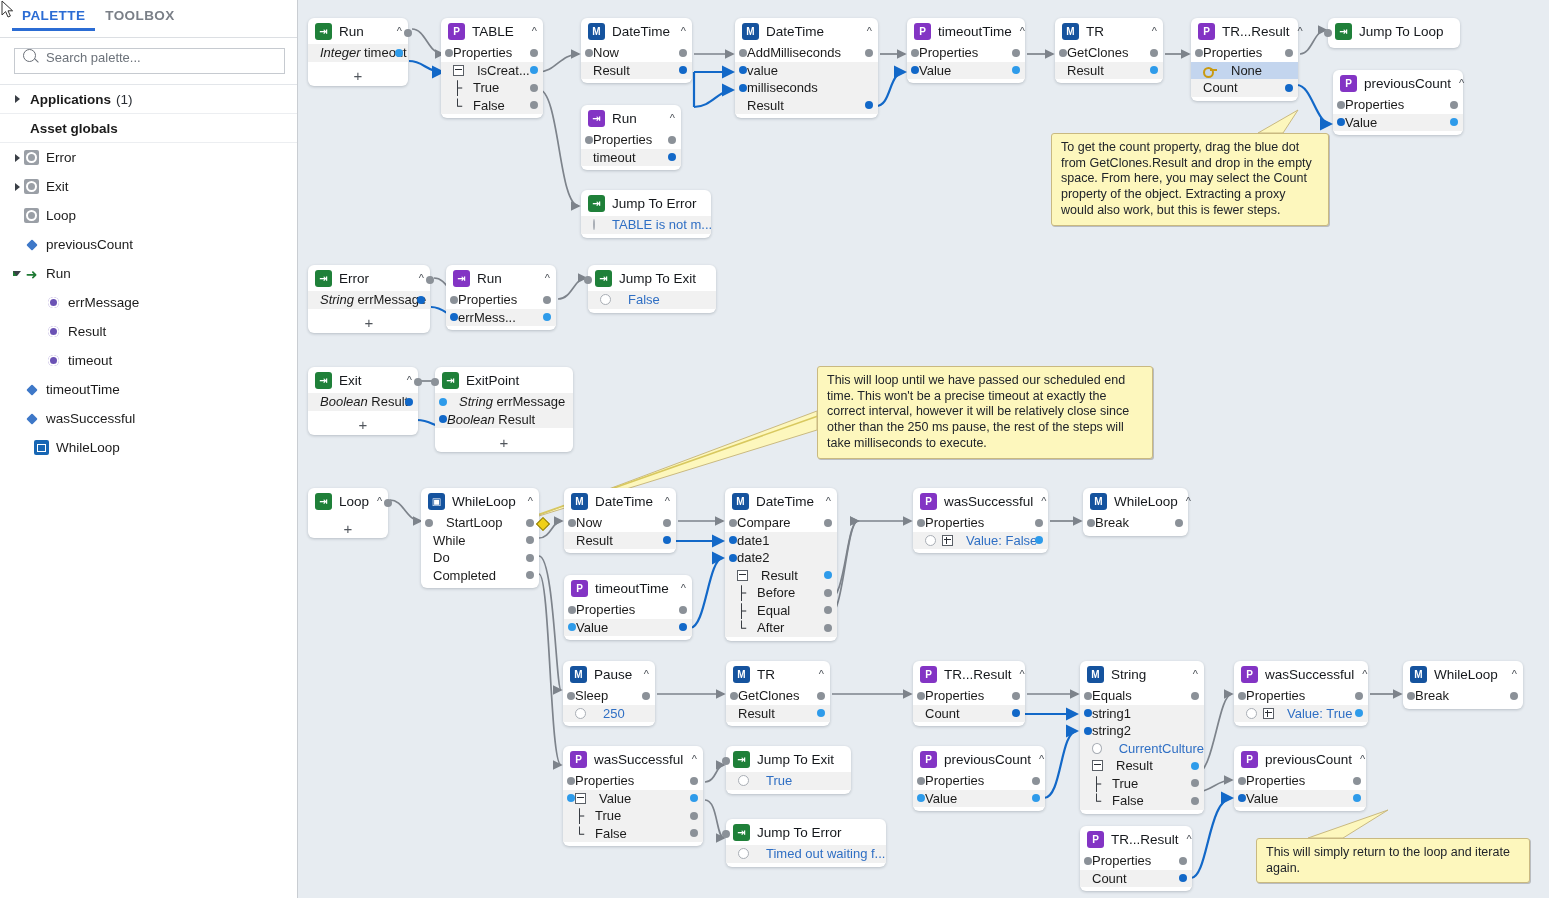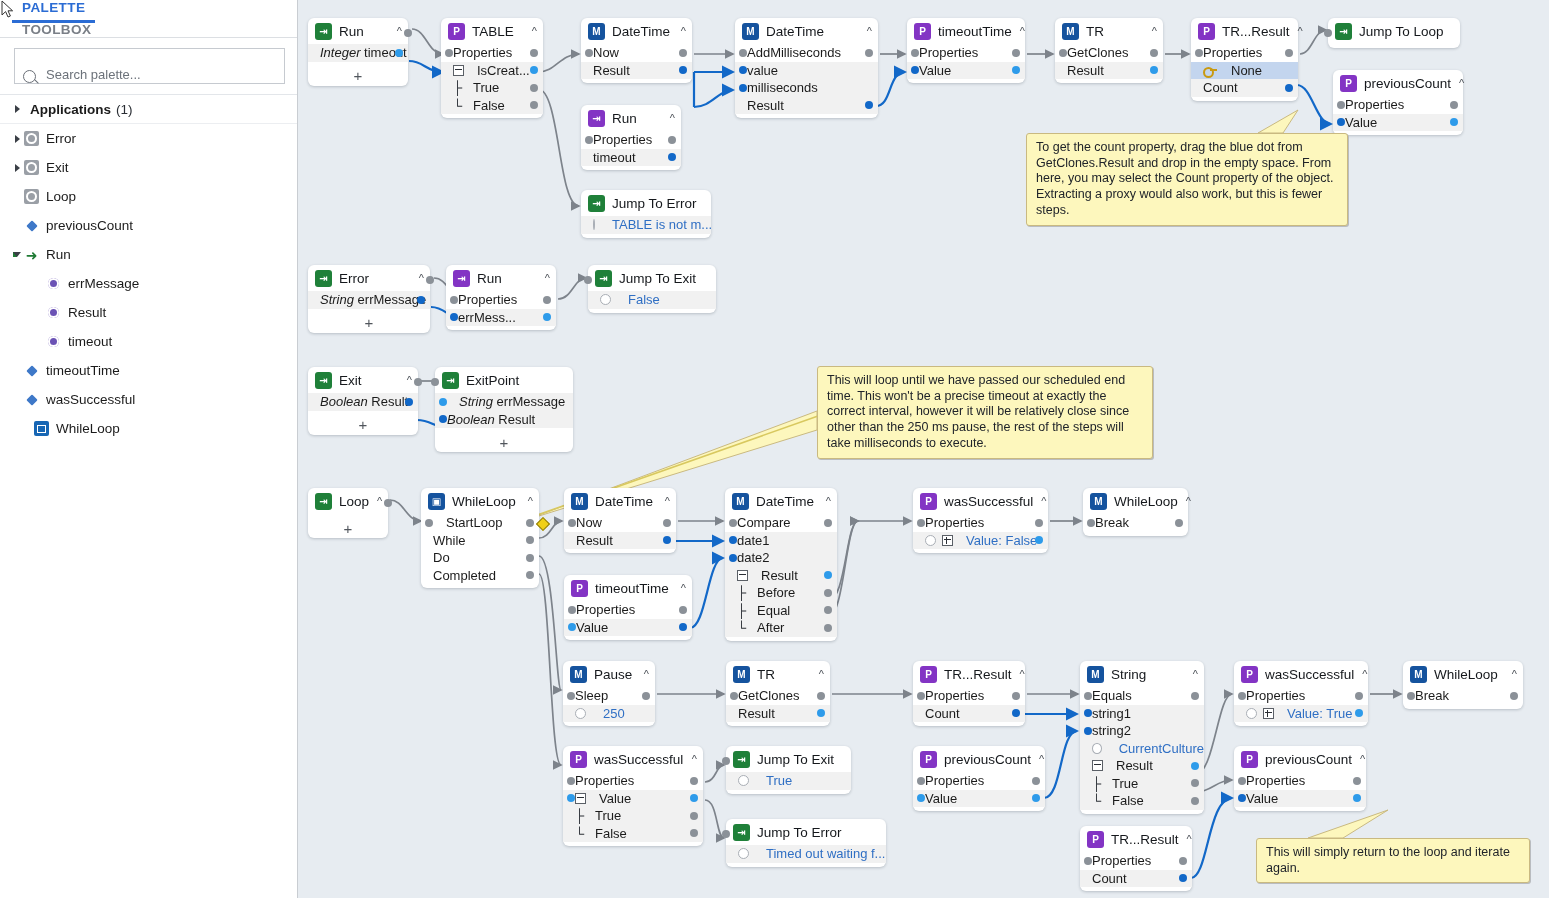--- a/index.html
+++ b/index.html
@@ -6,28 +6,28 @@
   body{
     width:1549px;height:898px;overflow:hidden;
     font-family:"Liberation Sans","DejaVu Sans",sans-serif;
     font-size:13px;color:#1b1b1b;background:#ffffff;
   }
   #root{position:relative;width:1549px;height:898px;}
 
   
   #palette{position:absolute;left:0;top:0;width:298px;height:898px;background:#fff;
            border-right:1px solid #c9cdd2;box-sizing:border-box;}
-  .tabbar{display:flex;align-items:flex-start;height:38px;border-bottom:1px solid #dcdfe3;
-          padding-left:12px;box-sizing:border-box;flex-direction:column;}
+  .tabbar{display:flex;align-items:center;height:38px;border-bottom:1px solid #dcdfe3;
+          padding-left:12px;box-sizing:border-box;}
   .tab{font-size:13.5px;font-weight:bold;letter-spacing:.4px;color:#7a7f87;
        padding:0 10px 7px 10px;position:relative;}
   .tab.active{color:#2b6cd4;}
   .tab.active:after{content:"";position:absolute;left:0;right:0;bottom:-1px;height:3px;background:#2b6cd4;}
   .searchwrap{padding:10px 12px 10px 14px;border-bottom:1px solid #e3e6ea;}
-  .searchbox{display:flex;align-items:flex-end;height:36px;border:1px solid #c6cad0;background:#fff;
+  .searchbox{display:flex;align-items:flex-start;height:26px;border:1px solid #c6cad0;background:#fff;
              padding:0 8px;box-sizing:border-box;}
   .searchbox .mag{width:11px;height:11px;border:1.4px solid #6a6f77;border-radius:50%;
                   position:relative;flex:none;margin-right:8px;}
   .searchbox .mag:after{content:"";position:absolute;width:5px;height:1.4px;background:#6a6f77;
                         transform:rotate(45deg);right:-4px;bottom:0px;}
   .searchbox input{border:0;outline:0;font-size:13px;color:#3c4149;width:100%;
                    font-family:"Liberation Sans",sans-serif;background:transparent;}
   .searchbox input::placeholder{color:#6c727a;}
 
   .trow{display:flex;align-items:center;height:29px;padding-left:10px;box-sizing:border-box;
@@ -125,20 +125,24 @@
     </div>
 
     <div class="trow">
       <span class="arrow">
           <i></i>
         </span>
       <span class="bold" style="margin-left:6px">Applications</span>
       <span class="cnt">(1)</span>
     </div>
 
+    <div class="trow">
+      <span class="arrow"></span>
+      <span class="bold" style="margin-left:6px">Asset globals</span>
+    </div>
 
 
     <div class="trow ind1 nb">
       <span class="arrow" style="margin-left:-14px">
           <i></i>
         </span>
       <span class="ico gear"></span>
       <span>Error</span>
     </div>
     <div class="trow ind1 nb">
@@ -932,18 +936,18 @@
               <span class="pout g"></span>
             </div>
             <div class="row alt">
               <span class="lbl" style="padding-left:0">Count</span>
               <span class="pout bd"></span>
             </div>
           </div>
         </div>
       </div>
     <div id="notes-layer">
-        <div class="note shadow" style="left: 728px; top: 133px; width: 322px;">To get the count property, drag the blue dot from GetClones.Result and drop in the empty space. From here, you may select the Count property of the object. Extracting a proxy would also work, but this is fewer steps.</div>
+        <div class="note shadow" style="left: 753px; top: 133px; width: 278px;">To get the count property, drag the blue dot from GetClones.Result and drop in the empty space. From here, you may select the Count property of the object. Extracting a proxy would also work, but this is fewer steps.</div>
         <div class="note shadow" style="left: 519px; top: 366px; width: 336px;">This will loop until we have passed our scheduled end time. This won't be a precise timeout at exactly the correct interval, however it will be relatively close since other than the 250 ms pause, the rest of the steps will take milliseconds to execute.</div>
         <div class="note shadow" style="left: 958px; top: 838px; width: 274px;">This will simply return to the loop and iterate again.</div>
       </div>
   </div>
 </div>
 
 </body></html>

